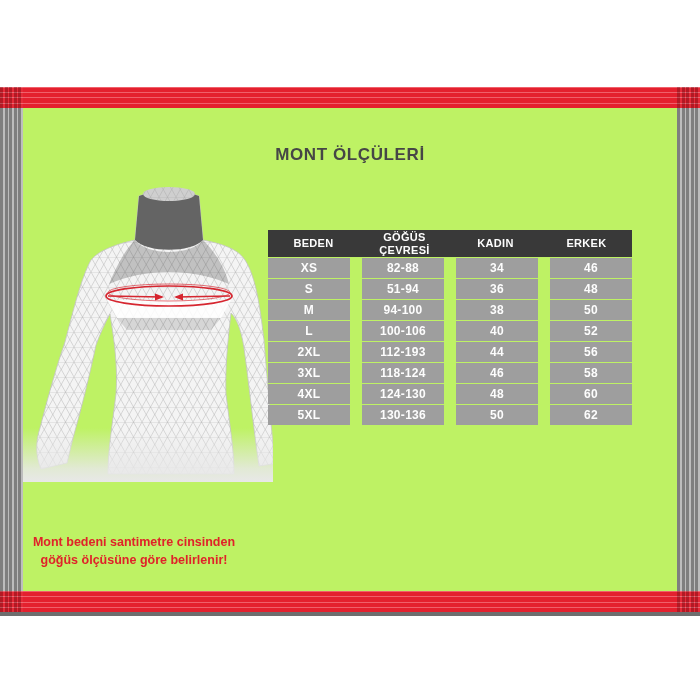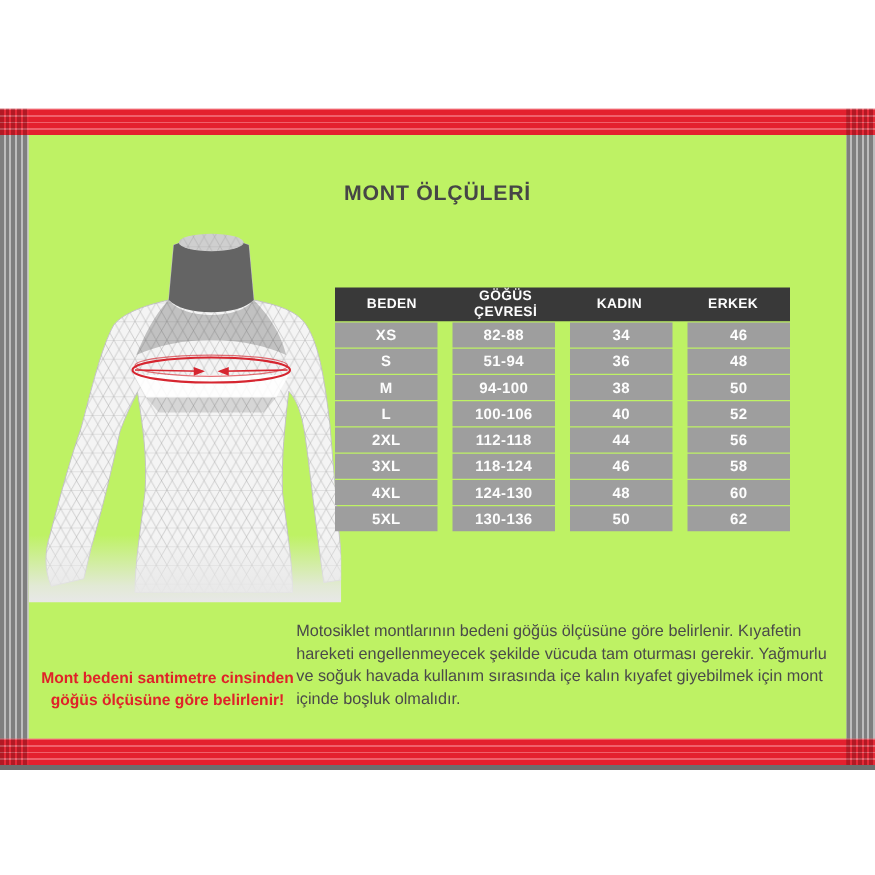--- a/index.html
+++ b/index.html
@@ -153,21 +153,21 @@
   <div class="trow">
     <div class="td">L</div>
     <div class="td">100-106</div>
     <div class="td">40</div>
     <div class="td">52</div>
   </div>
 
 
   <div class="trow">
     <div class="td">2XL</div>
-    <div class="td">112-118</div>
+    <div class="td">112-193</div>
     <div class="td">44</div>
     <div class="td">56</div>
   </div>
 
   <div class="trow">
     <div class="td">3XL</div>
     <div class="td">118-124</div>
     <div class="td">46</div>
     <div class="td">58</div>
   </div>
@@ -186,21 +186,20 @@
     <div class="td">62</div>
   </div>
 </div>
     </div>
 
     <div class="side-note">
       <div>Mont bedeni santimetre cinsinden</div>
       <div>göğüs ölçüsüne göre belirlenir!</div>
     </div>
 
-    <div class="description">Motosiklet montlarının bedeni göğüs ölçüsüne göre belirlenir. Kıyafetin hareketi engellenmeyecek şekilde vücuda tam oturması gerekir. Yağmurlu ve soğuk havada kullanım sırasında içe kalın kıyafet giyebilmek için mont içinde boşluk olmalıdır.</div>
 
   </div>
 
   <div class="band-red band-bottom">
     <div class="cross cross-l"></div>
     <div class="cross cross-r"></div>
   </div>
   <div class="bottom-line"></div>
 
 </div>

